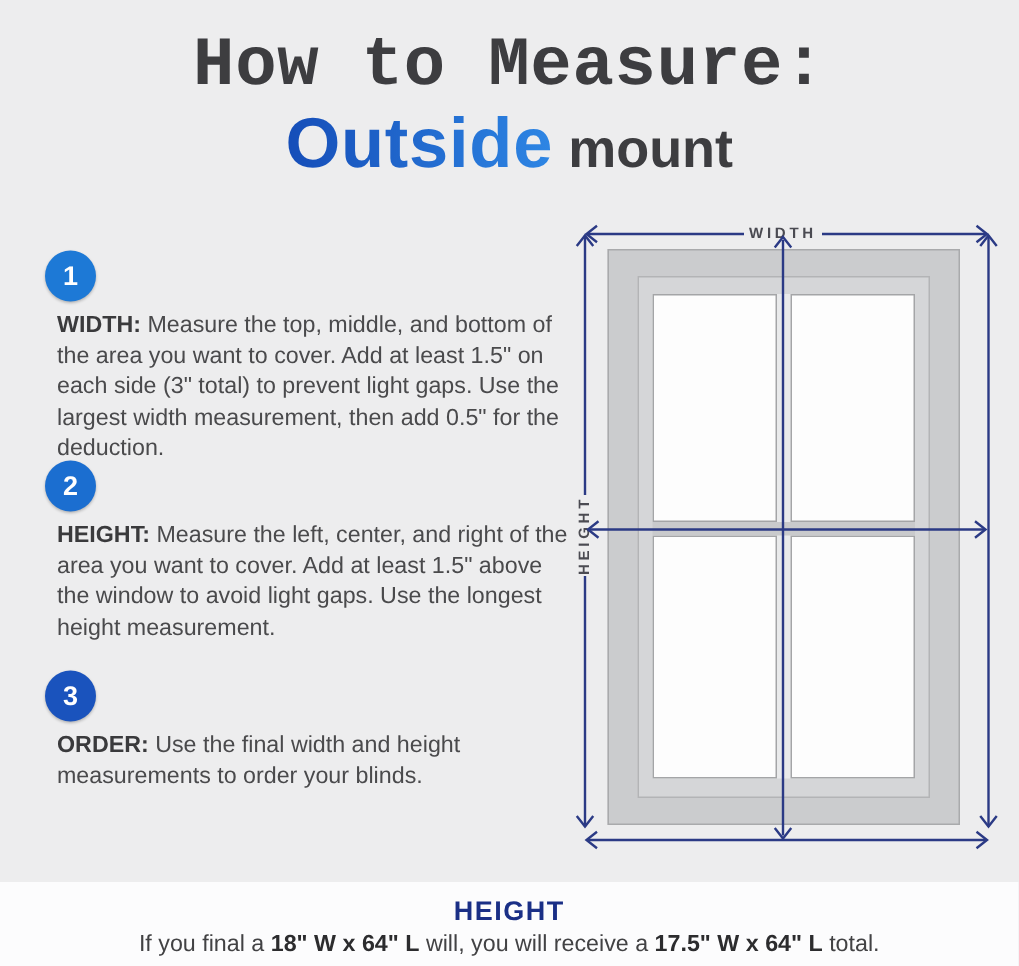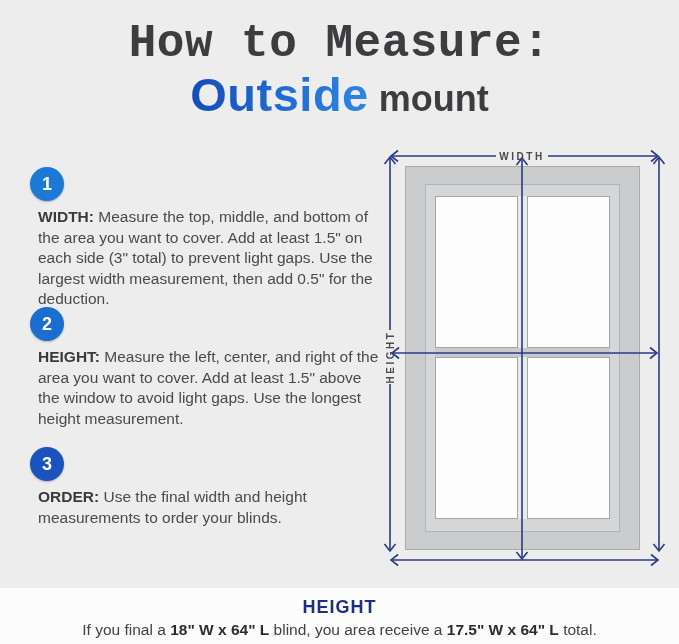--- a/index.html
+++ b/index.html
@@ -131,14 +131,14 @@
     <g>
       <path d="M15 213 H278"></path>
       <path d="M21 207.5 L14 213 L21 218.5"></path>
       <path d="M272 207.5 L279 213 L272 218.5"></path>
     </g>
   </svg>
 </div>
 
 <footer class="example">
   <div class="example-heading">HEIGHT</div>
-  <div class="example-line"><span>If you final a </span><b>18" W x 64" L</b><span> blind, you area receive a </span><b>17.5" W x 64" L</b><span> total.</span></div>
+  <div class="example-line"><span>If you final a </span><b>18" W x 64" L</b><span> will, you will receive a </span><b>17.5" W x 64" L</b><span> total.</span></div>
 </footer>
 
 </body></html>

